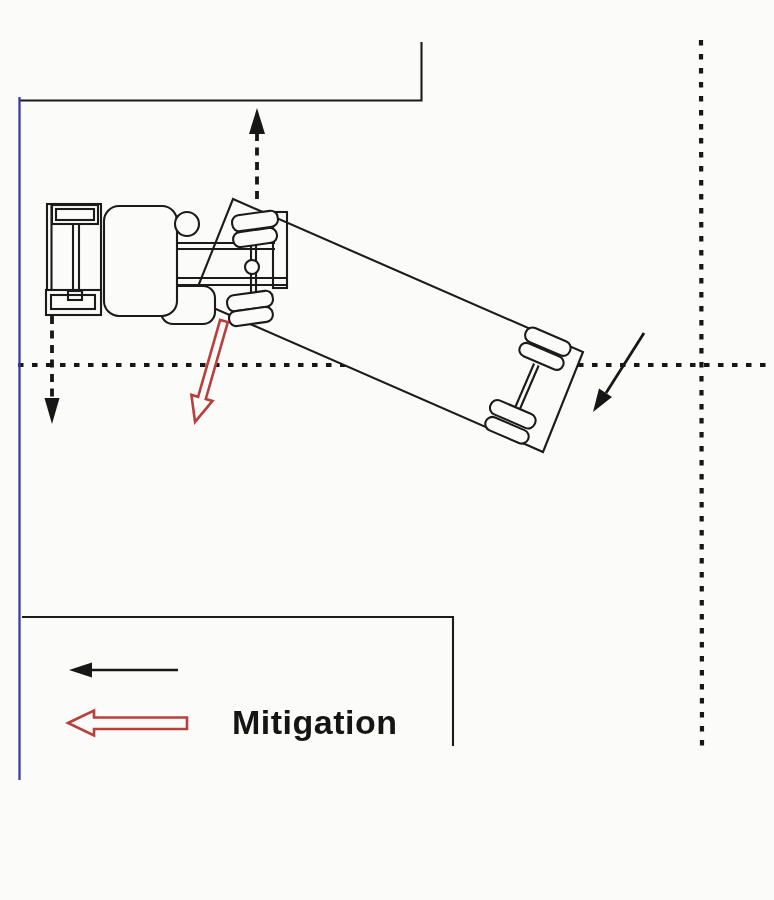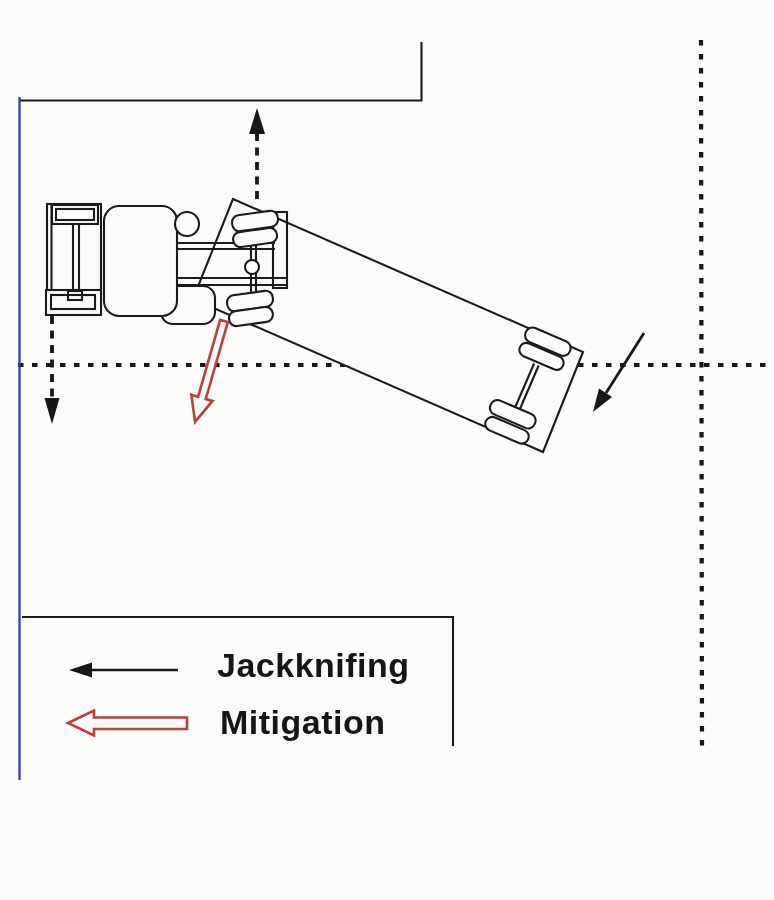--- a/index.html
+++ b/index.html
@@ -18,21 +18,21 @@
   .solid-head{fill:#171717;stroke:none;}
   .legend-label{
     position:absolute;
     font-weight:700;
     font-size:34px;
     color:#151515;
     letter-spacing:0.5px;
     white-space:nowrap;
   }
   .lbl-jack{left:217px;top:646px;}
-  .lbl-miti{left:220px;top:703px;}
+  .lbl-miti{left:232px;top:703px;}
 </style>
 </head>
 <body>
 
 <div class="canvas">
 
   <svg class="diagram-svg" viewBox="0 0 774 900">
 
     <line class="dots" x1="18" y1="365" x2="774" y2="365"></line>
     <line class="dots" x1="701" y1="40" x2="702" y2="747"></line>
@@ -114,16 +114,15 @@
     </g>
     <g>
       <line x1="92" y1="670" x2="178" y2="670" stroke="#171717" stroke-width="2.4"></line>
       <polygon class="solid-head" points="69,670 92,662.5 92,677.5"></polygon>
     </g>
     <g>
       <polygon points="68,723 94,710.5 94,717.5 187,717.5 187,729 94,729 94,735.5" fill="#fbfbf9" stroke="#b8403c" stroke-width="2.6"></polygon>
     </g>
   </svg>
 
-  <div class="legend-label lbl-jack">Jackknifing</div>
   <div class="legend-label lbl-miti">Mitigation</div>
 
 </div>
 
 </body></html>

